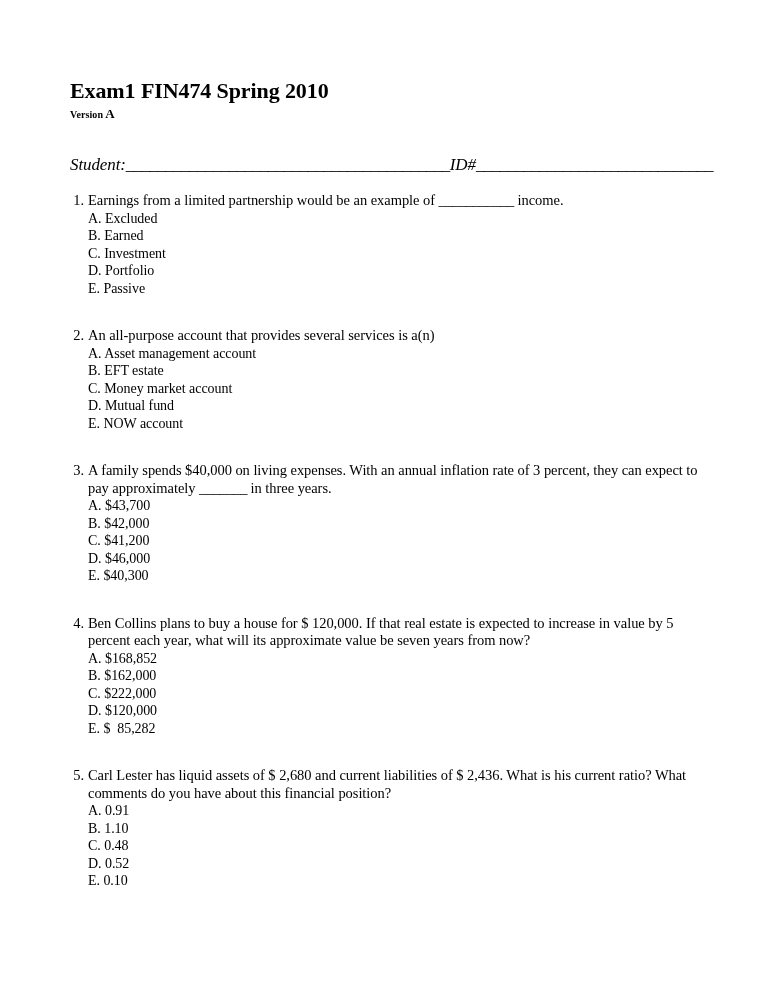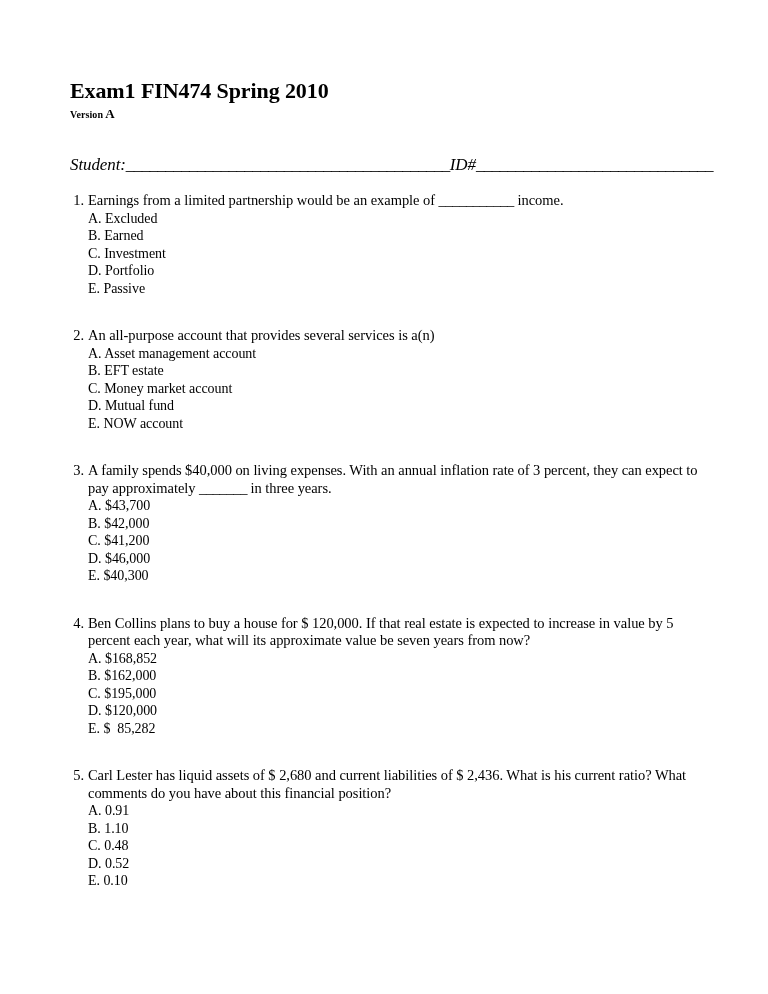--- a/index.html
+++ b/index.html
@@ -167,21 +167,21 @@
         </ul>
       </div>
 
       <div class="question">
         <div class="q-stem">
           <span class="q-num">4.</span><span>Ben Collins plans to buy a house for $ 120,000. If that real estate is expected to increase in value by 5 percent each year, what will its approximate value be seven years from now?</span>
         </div>
         <ul class="q-options">
           <li class="q-option">A. $168,852</li>
           <li class="q-option">B. $162,000</li>
-          <li class="q-option">C. $195,000</li>
+          <li class="q-option">C. $222,000</li>
           <li class="q-option">D. $120,000</li>
           <li class="q-option">E. $  85,282</li>
         </ul>
       </div>
 
       <div class="question">
         <div class="q-stem">
           <span class="q-num">5.</span><span>Carl Lester has liquid assets of $ 2,680 and current liabilities of $ 2,436. What is his current ratio? What comments do you have about this financial position?</span>
         </div>
         <ul class="q-options">

